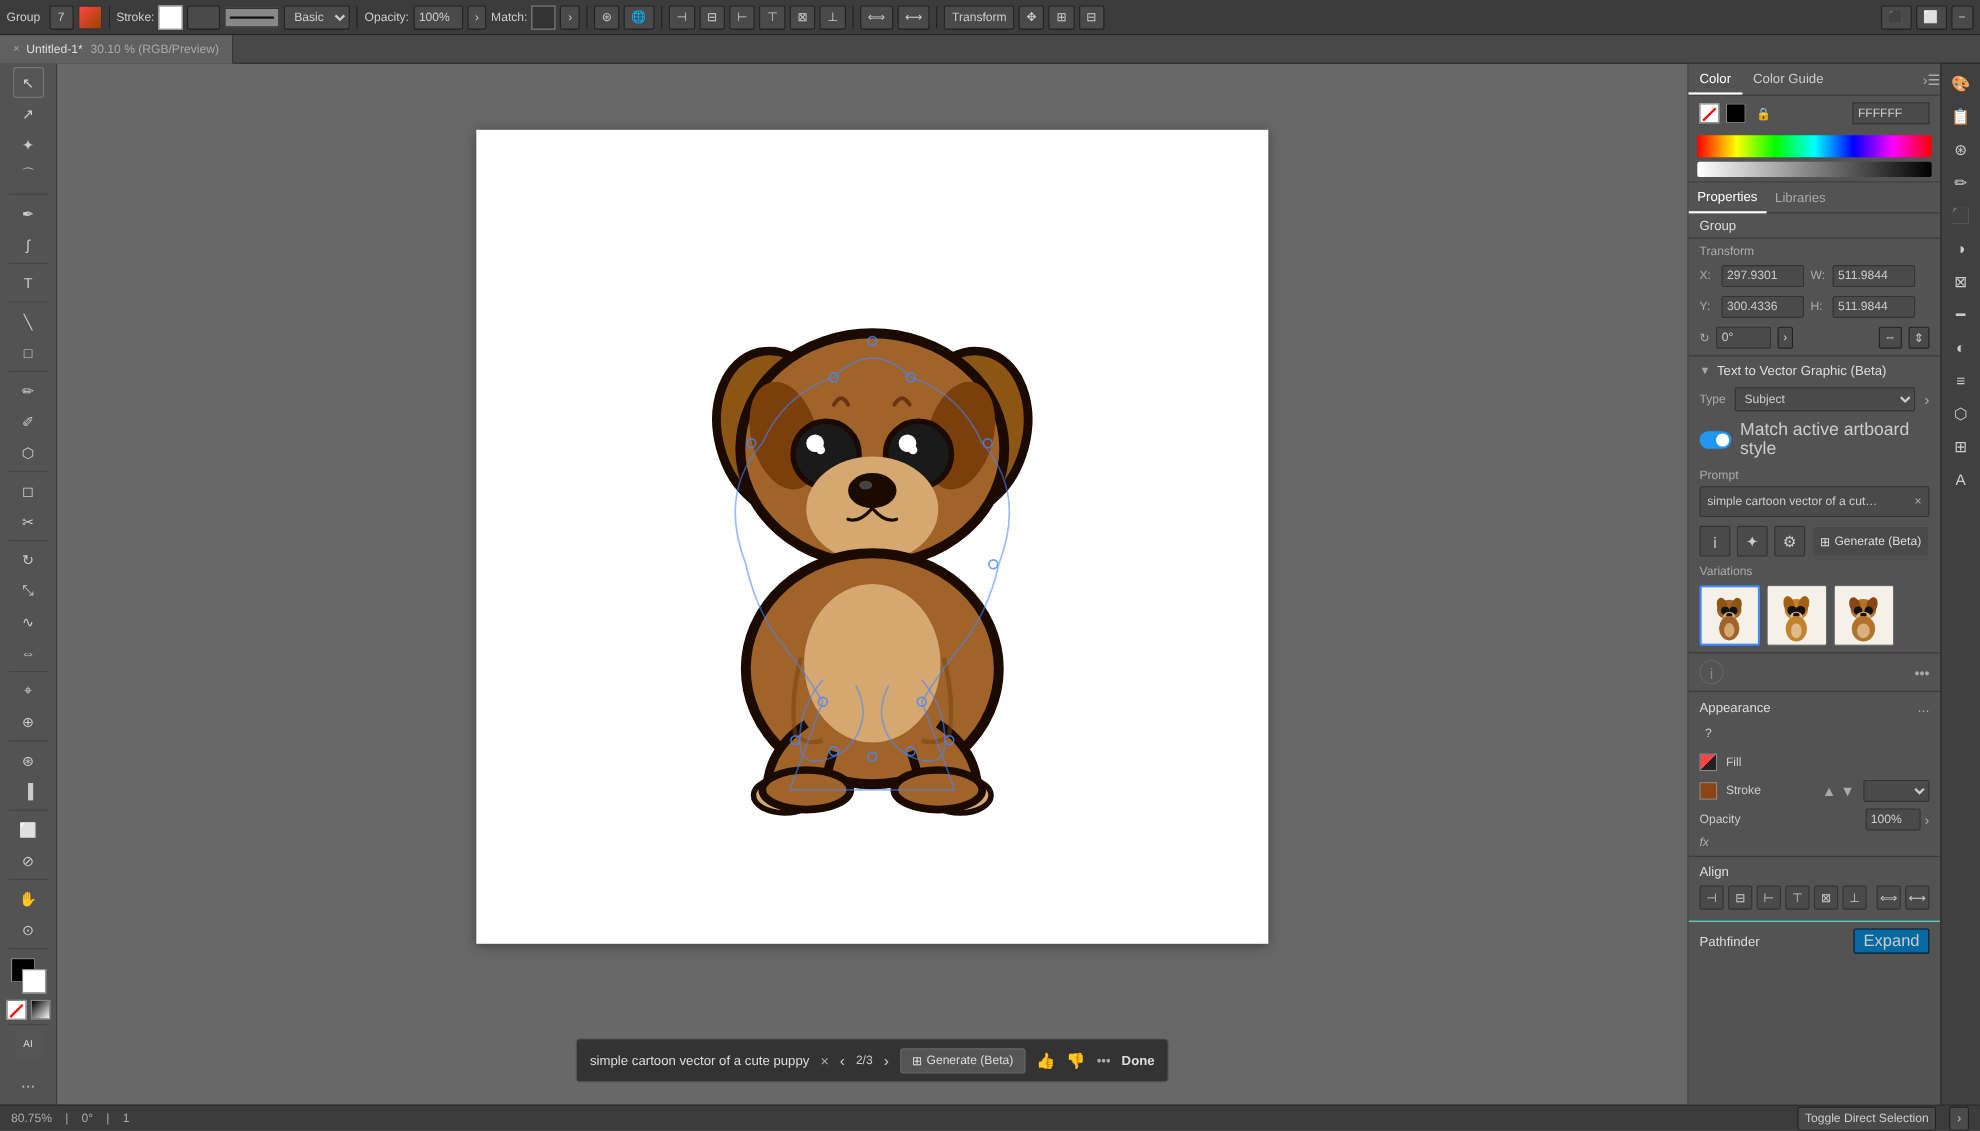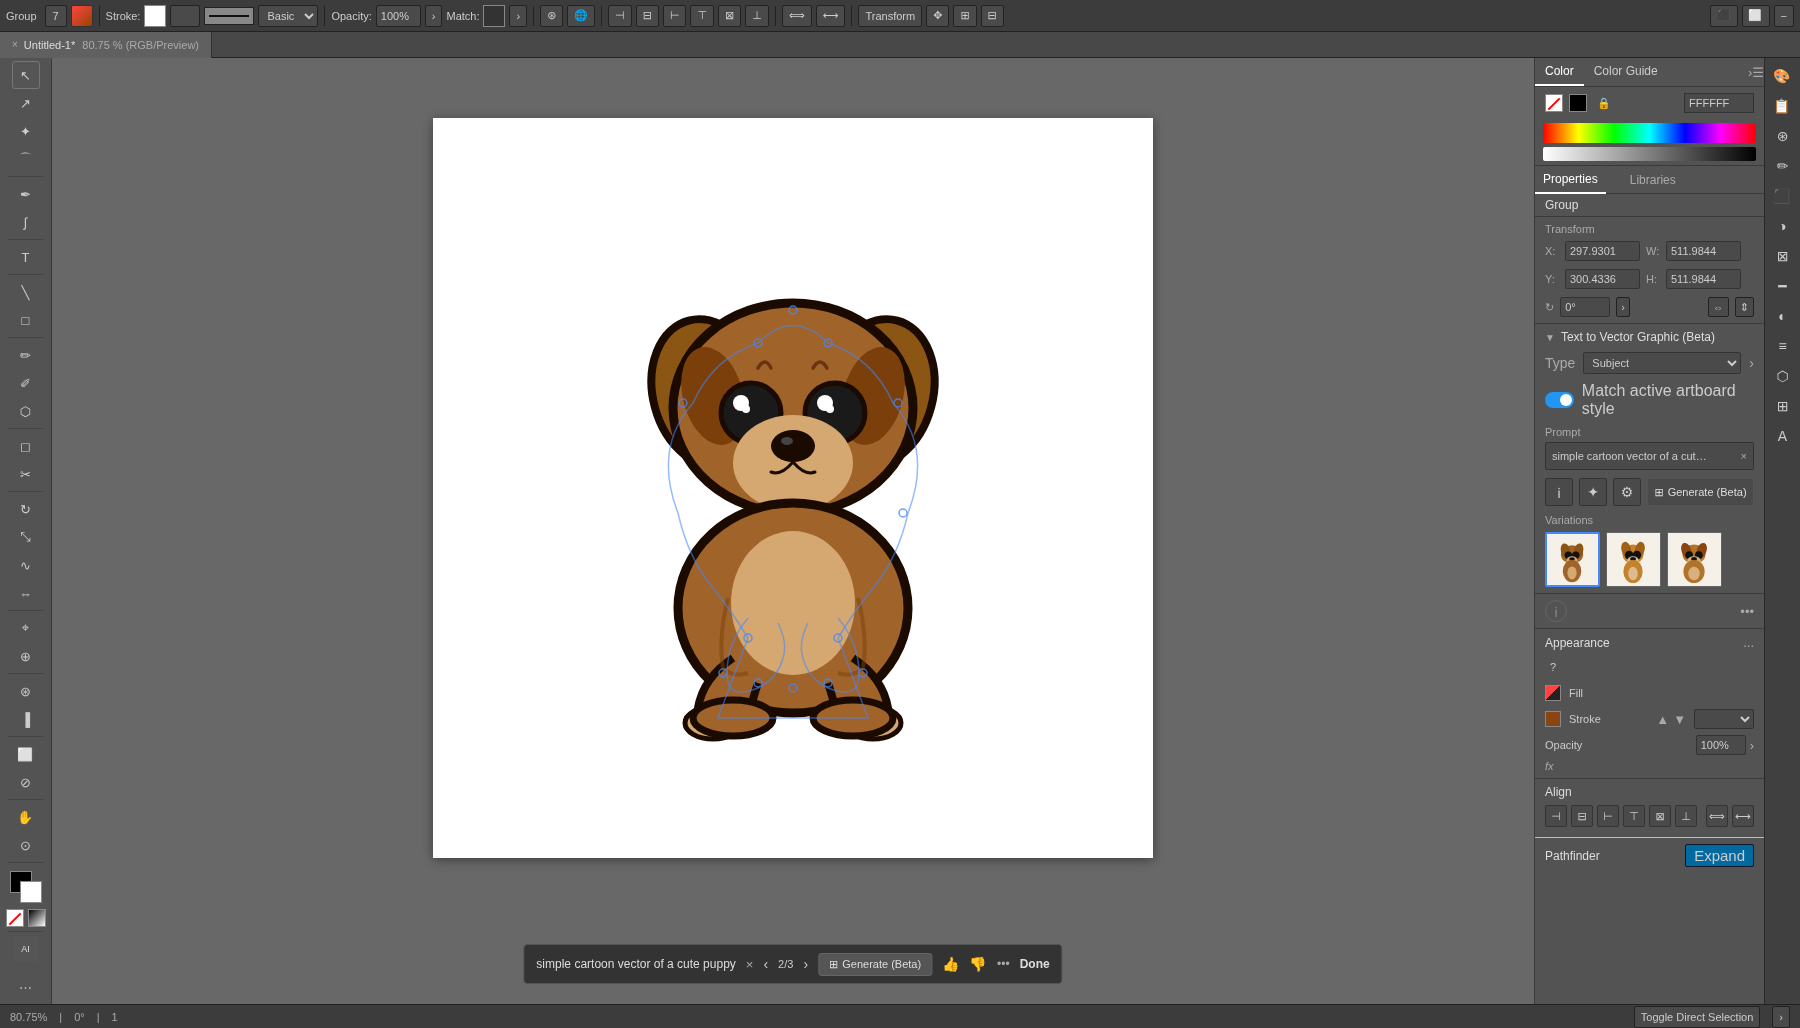--- a/index.html
+++ b/index.html
@@ -362,21 +362,21 @@
       cursor: pointer;
     }
     .ttv-triangle { color: #aaa; font-size: 10px; }
 
     .type-row {
       display: flex;
       align-items: center;
       gap: 8px;
       margin-bottom: 8px;
     }
-    .type-label { color: #aaa; font-size: 14px; }
+    .type-label { color: #aaa; font-size: 11px; }
     .type-select {
       background: #4a4a4a;
       border: 1px solid #333;
       color: #ccc;
       height: 22px;
       font-size: 11px;
       flex: 1;
       padding: 0 4px;
       border-radius: 2px;
     }
@@ -710,21 +710,21 @@
   <button class="toolbar-btn">⬛</button>
   <button class="toolbar-btn">⬜</button>
   <button class="toolbar-btn">−</button>
 </div>
 
 <div class="tab-bar">
   <div class="tab-item">
     <span class="tab-close">×</span>
     <span>
       <span>Untitled-1*</span>
-      <span style="color:#aaa;font-size:11px;margin-left:4px;">80.75 % (RGB/Preview)</span>
+      <span style="color:#aaa;font-size:11px;margin-left:4px;">30.10 % (RGB/Preview)</span>
     </span>
   </div>
 </div>
 
 <div class="main-layout">
 
   <div class="left-toolbar">
 
     <div class="tool-btn active" title="Selection">↖</div>
     <div class="tool-btn" title="Direct Selection">↗</div>
@@ -936,21 +936,21 @@
         <input type="text" class="hex-input" value="FFFFFF" style="">
       </div>
 
       <div class="color-spectrum"></div>
 
       <div style="margin:4px 8px;height:14px;background:linear-gradient(to right, #fff, #000);border-radius:2px;"></div>
     </div>
 
     <div class="properties-panel">
 
-      <div style="display:flex;border-bottom:1px solid #3a3a3a;height:28px;gap:16px;">
+      <div style="display:flex;border-bottom:1px solid #3a3a3a;height:28px;">
         <div class="prop-tab active">Properties</div>
         <div class="prop-tab">Libraries</div>
       </div>
 
       <div style="padding:4px 10px;border-bottom:1px solid #3a3a3a;">
         <span style="color:#ddd;font-size:12px;">Group</span>
       </div>
 
       <div class="prop-section">
         <div class="prop-section-title">

